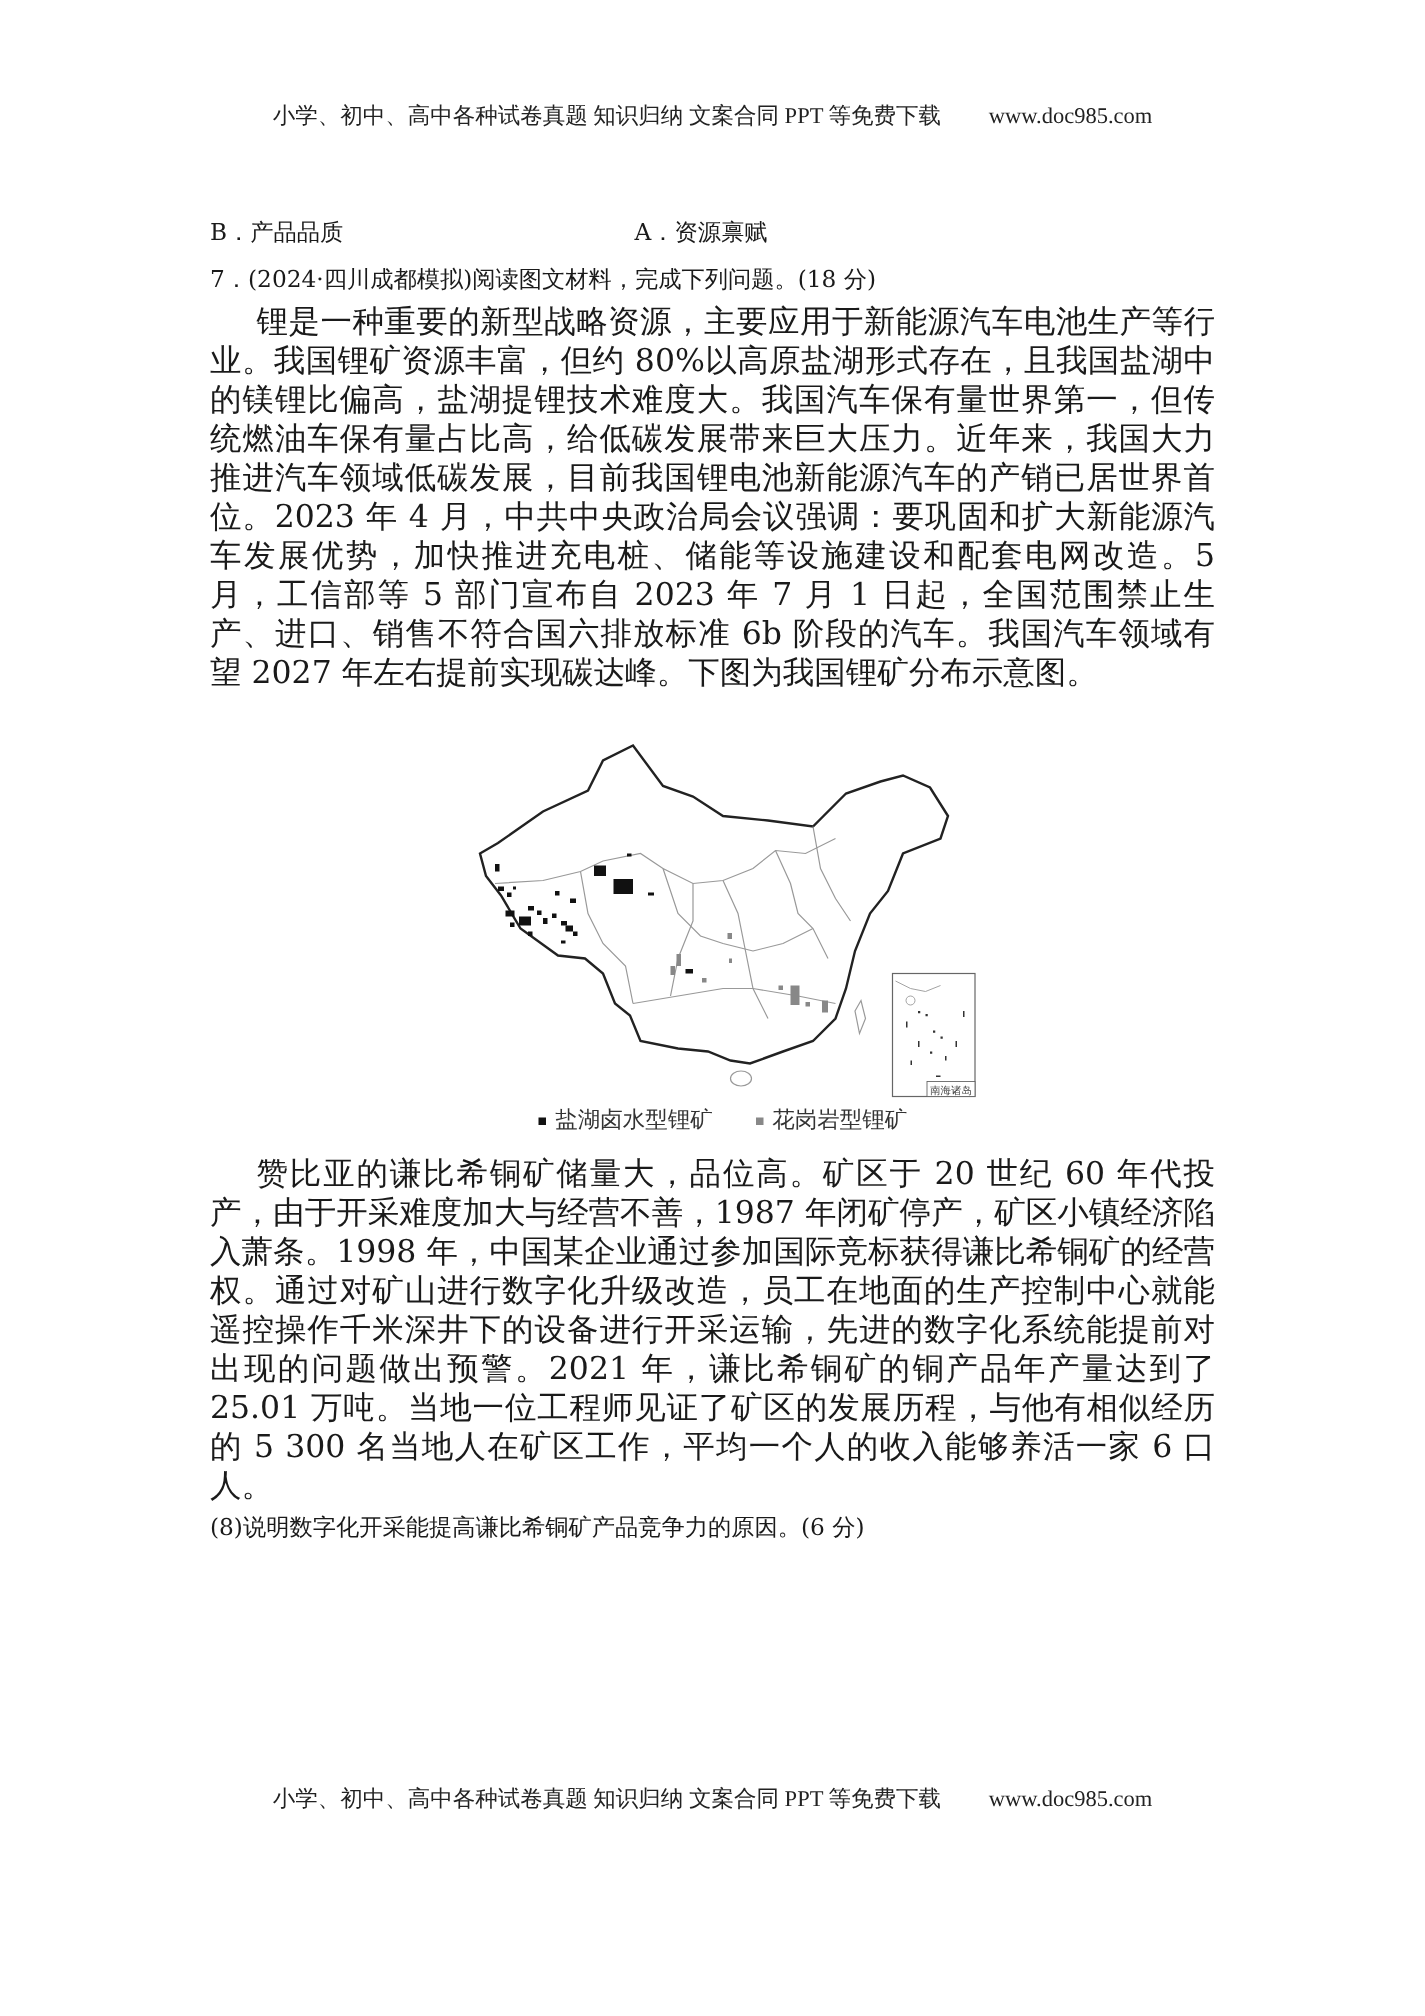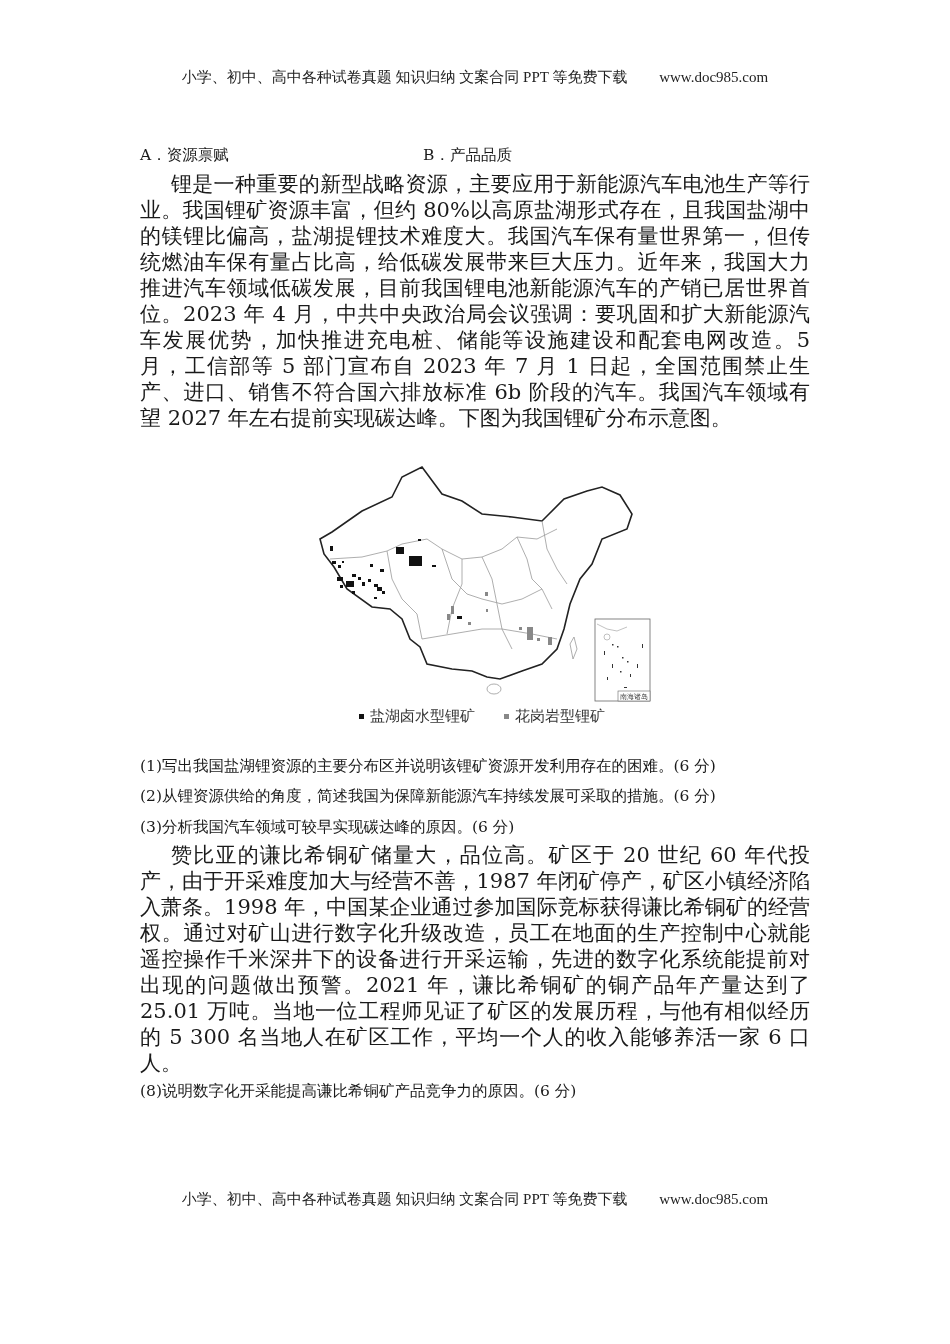--- a/index.html
+++ b/index.html
@@ -26,24 +26,25 @@
 </head>
 <body>
 
 <div class="header">
   <span>小学、初中、高中各种试卷真题  知识归纳  文案合同  PPT 等免费下载</span>
   <span class="url">www.doc985.com</span>
 </div>
 
 <div class="content">
   <div class="line opts">
+    <span class="opt">B．产品品质</span>
     <span class="opt">A．资源禀赋</span>
-    <span class="opt">B．产品品质</span>
   </div>
 
+  <div class="line">7．(2024·四川成都模拟)阅读图文材料，完成下列问题。(18 分)</div>
   <div class="para">锂是一种重要的新型战略资源，主要应用于新能源汽车电池生产等行业。我国锂矿资源丰富，但约 80%以高原盐湖形式存在，且我国盐湖中的镁锂比偏高，盐湖提锂技术难度大。我国汽车保有量世界第一，但传统燃油车保有量占比高，给低碳发展带来巨大压力。近年来，我国大力推进汽车领域低碳发展，目前我国锂电池新能源汽车的产销已居世界首位。2023 年 4 月，中共中央政治局会议强调：要巩固和扩大新能源汽车发展优势，加快推进充电桩、储能等设施建设和配套电网改造。5 月，工信部等 5 部门宣布自 2023 年 7 月 1 日起，全国范围禁止生产、进口、销售不符合国六排放标准 6b 阶段的汽车。我国汽车领域有望 2027 年左右提前实现碳达峰。下图为我国锂矿分布示意图。</div>
 
   <div class="map-wrap">
     <svg width="360" height="265" viewBox="0 0 360 265">
 
       <path d="M18,100 L30,93 L60,72 L90,58 L100,38 L120,28 L140,55 L160,62 L180,75 L210,78 L240,82 L262,60 L285,52 L300,48 L318,56 L330,75 L325,90 L300,100 L290,125 L278,140 L268,165 L262,190 L255,210 L240,225 L220,232 L198,240 L185,238 L170,232 L150,230 L125,225 L118,208 L108,200 L100,180 L88,170 L70,168 L45,150 L32,128 L22,115 Z" fill="none" stroke="#222" stroke-width="1.6"></path>
 
       <path d="M28,120 L60,118 L85,112 L100,105 L125,100 L140,110 L160,120 L180,118 L200,110 L215,98 L235,100 L255,90" fill="none" stroke="#999" stroke-width="0.8"></path>
       <path d="M85,112 L90,140 L100,160 L115,175 L120,200" fill="none" stroke="#999" stroke-width="0.8"></path>
       <path d="M140,110 L150,140 L165,155 L180,160 L200,165 L220,160 L240,150" fill="none" stroke="#999" stroke-width="0.8"></path>
@@ -119,25 +120,20 @@
     <div class="legend">
       <span class="item">
         <span class="sw" style="background:#111"></span><span>盐湖卤水型锂矿</span>
       </span>
       <span class="item">
         <span class="sw" style="background:#888"></span><span>花岗岩型锂矿</span>
       </span>
     </div>
   </div>
 
-  <div class="after-map">
-    <div class="q">(1)写出我国盐湖锂资源的主要分布区并说明该锂矿资源开发利用存在的困难。(6 分)</div>
-    <div class="q">(2)从锂资源供给的角度，简述我国为保障新能源汽车持续发展可采取的措施。(6 分)</div>
-    <div class="q">(3)分析我国汽车领域可较早实现碳达峰的原因。(6 分)</div>
-  </div>
 
   <div class="para">赞比亚的谦比希铜矿储量大，品位高。矿区于 20 世纪 60 年代投产，由于开采难度加大与经营不善，1987 年闭矿停产，矿区小镇经济陷入萧条。1998 年，中国某企业通过参加国际竞标获得谦比希铜矿的经营权。通过对矿山进行数字化升级改造，员工在地面的生产控制中心就能遥控操作千米深井下的设备进行开采运输，先进的数字化系统能提前对出现的问题做出预警。2021 年，谦比希铜矿的铜产品年产量达到了 25.01 万吨。当地一位工程师见证了矿区的发展历程，与他有相似经历的 5 300 名当地人在矿区工作，平均一个人的收入能够养活一家 6 口人。</div>
   <div class="q">(8)说明数字化开采能提高谦比希铜矿产品竞争力的原因。(6 分)</div>
 </div>
 
 <div class="footer">
   <span>小学、初中、高中各种试卷真题  知识归纳  文案合同  PPT 等免费下载</span>
   <span class="url">www.doc985.com</span>
 </div>
 

